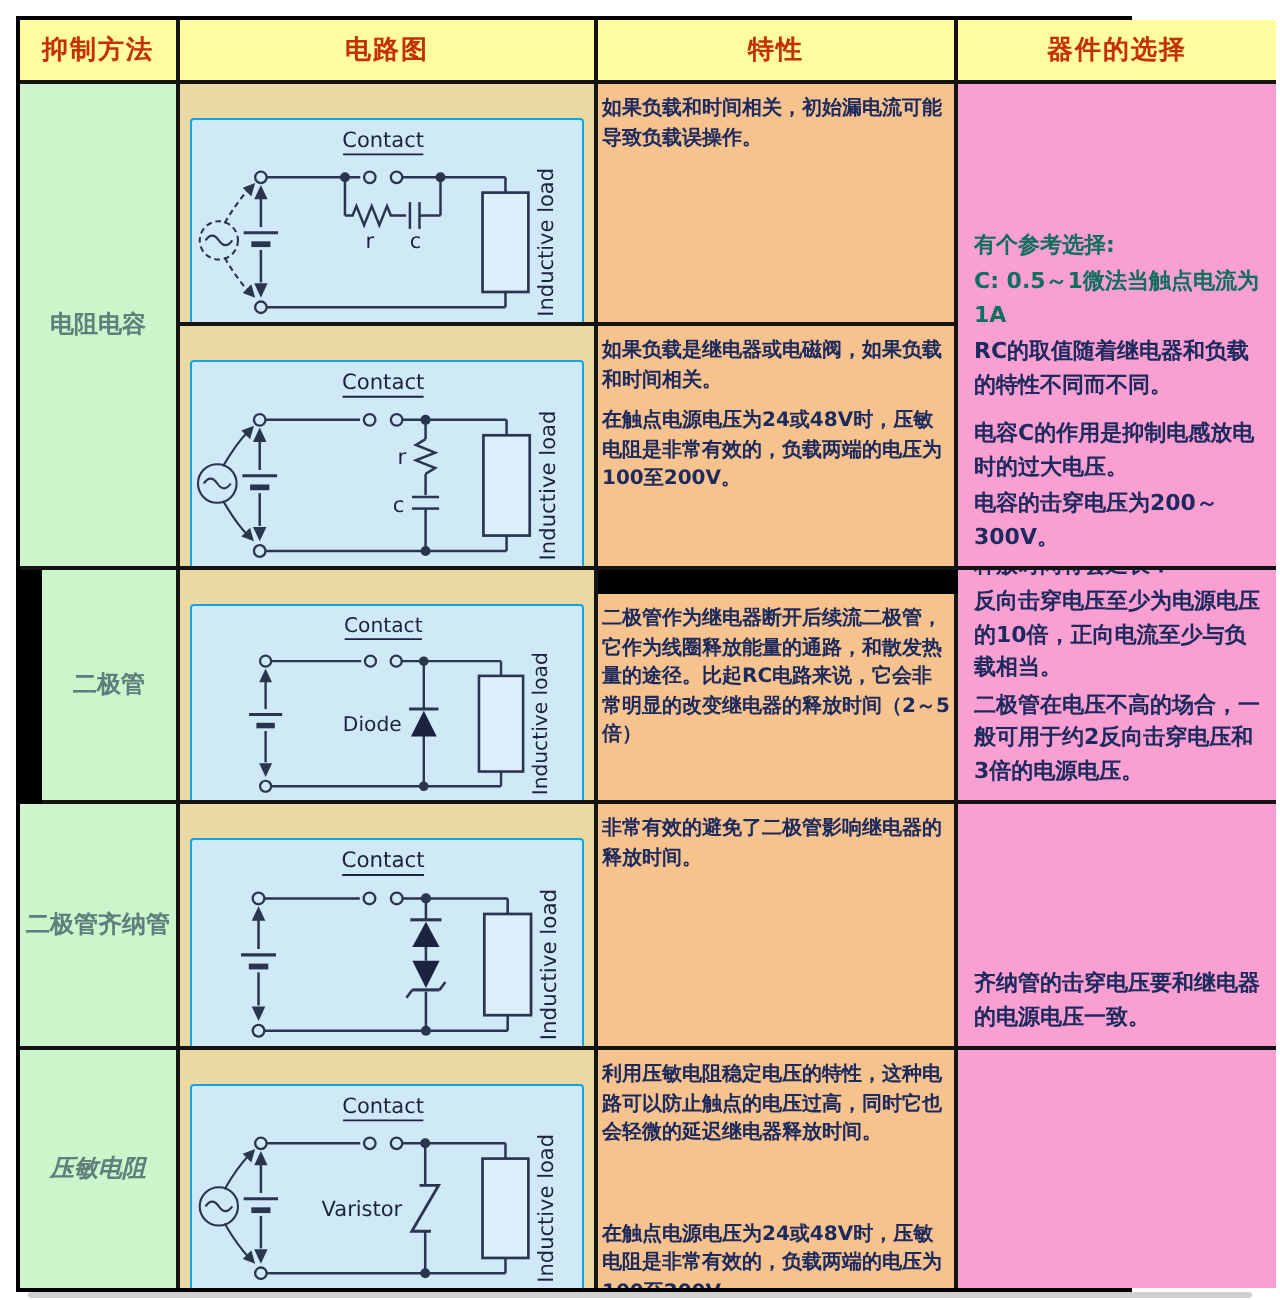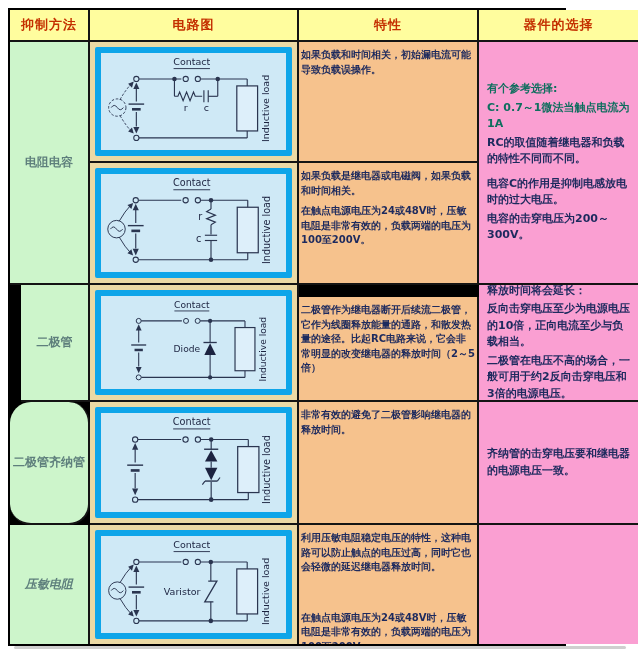--- a/index.html
+++ b/index.html
@@ -31,32 +31,32 @@
     font-size:13px;font-weight:bold;letter-spacing:1px;
   }
   .method{
     background:var(--method-bg);color:var(--method-text);
     display:flex;align-items:center;justify-content:center;
     font-size:12px;font-weight:bold;text-align:right;
   }
   .circuit{background:var(--circuit-bg);padding:5px;}
   .panel{
     width:100%;height:100%;background:var(--panel-bg);
-    border:6px solid #0ea5e9;border-radius:2px;
+    border:1px solid #0ea5e9;border-radius:2px;margin-top:12px;
   }
   .panel svg{width:100%;height:100%;display:block;}
   .char{
     background:var(--char-bg);color:var(--text-navy);
     padding:6px 2px;font-size:10px;font-weight:bold;line-height:1.45;
     display:flex;flex-direction:column;justify-content:flex-start;gap:6px;
   }
   .select{
     background:var(--select-bg);color:var(--text-navy);
     padding:6px 8px;font-size:11px;font-weight:bold;line-height:1.5;
-    display:flex;flex-direction:column;justify-content:center;gap:2px;
+    display:flex;flex-direction:column;justify-content:flex-end;gap:2px;
   }
   .teal{color:var(--text-teal);}
   .gap-top{margin-top:6px;}
   .bottom-edge{position:absolute;left:14px;bottom:1px;width:612px;height:3px;background:#cfcfcf;border-radius:2px;}
   
   text.lbl{fill:#1c2340;font-size:11px;font-weight:500;}
   text.small{fill:#1c2340;font-size:11px;font-weight:500;}
 </style>
 </head>
 <body>
@@ -177,21 +177,21 @@
     </div>
   </div>
 
   <div class="cell char" style="grid-row:3;grid-column:3;">
     <div>如果负载是继电器或电磁阀，如果负载和时间相关。</div>
     <div>在触点电源电压为24或48V时，压敏电阻是非常有效的，负载两端的电压为100至200V。</div>
   </div>
 
   <div class="cell select last-col" style="grid-row:2/4;grid-column:4;">
     <div class="teal">有个参考选择:</div>
-    <div class="teal">C: 0.7～1微法当触点电流为1A</div>
+    <div class="teal">C: 0.5～1微法当触点电流为1A</div>
     <div>RC的取值随着继电器和负载的特性不同而不同。</div>
     <div class="gap-top">电容C的作用是抑制电感放电时的过大电压。</div>
     <div>电容的击穿电压为200～300V。</div>
   </div>
 
   <div class="cell method" style="grid-row:4;grid-column:1;margin-left:11px;">二极管</div>
 
   <div class="cell circuit" style="grid-row:4;grid-column:2;">
     <div class="panel">
       <svg viewBox="0 0 200 112">
@@ -235,21 +235,21 @@
   <div class="cell char" style="grid-row:4;grid-column:3;margin-top:12px;">
     <div>二极管作为继电器断开后续流二极管，它作为线圈释放能量的通路，和散发热量的途径。比起RC电路来说，它会非常明显的改变继电器的释放时间（2～5倍）</div>
   </div>
 
   <div class="cell select last-col" style="grid-row:4;grid-column:4;">
     <div>释放时间将会延长：</div>
     <div>反向击穿电压至少为电源电压的10倍，正向电流至少与负载相当。</div>
     <div>二极管在电压不高的场合，一般可用于约2反向击穿电压和3倍的电源电压。</div>
   </div>
 
-  <div class="cell method" style="grid-row:5;grid-column:1;border-radius:21px;">二极管齐纳管</div>
+  <div class="cell method" style="grid-row:5;grid-column:1;">二极管齐纳管</div>
 
   <div class="cell circuit" style="grid-row:5;grid-column:2;">
     <div class="panel">
       <svg viewBox="0 0 200 112">
         <g fill="none" stroke="#2a3550" stroke-width="1.3">
           <path d="M37 30 H86 M108 30 H162 M162 30 V38 M162 90 V98 M37 98 H162"></path>
         </g>
         <g stroke="#2a3550" fill="#2a3550">
           <line x1="25" y1="59" x2="43" y2="59" stroke-width="1.6"></line>
           <line x1="29" y1="65" x2="39" y2="65" stroke-width="3"></line>

